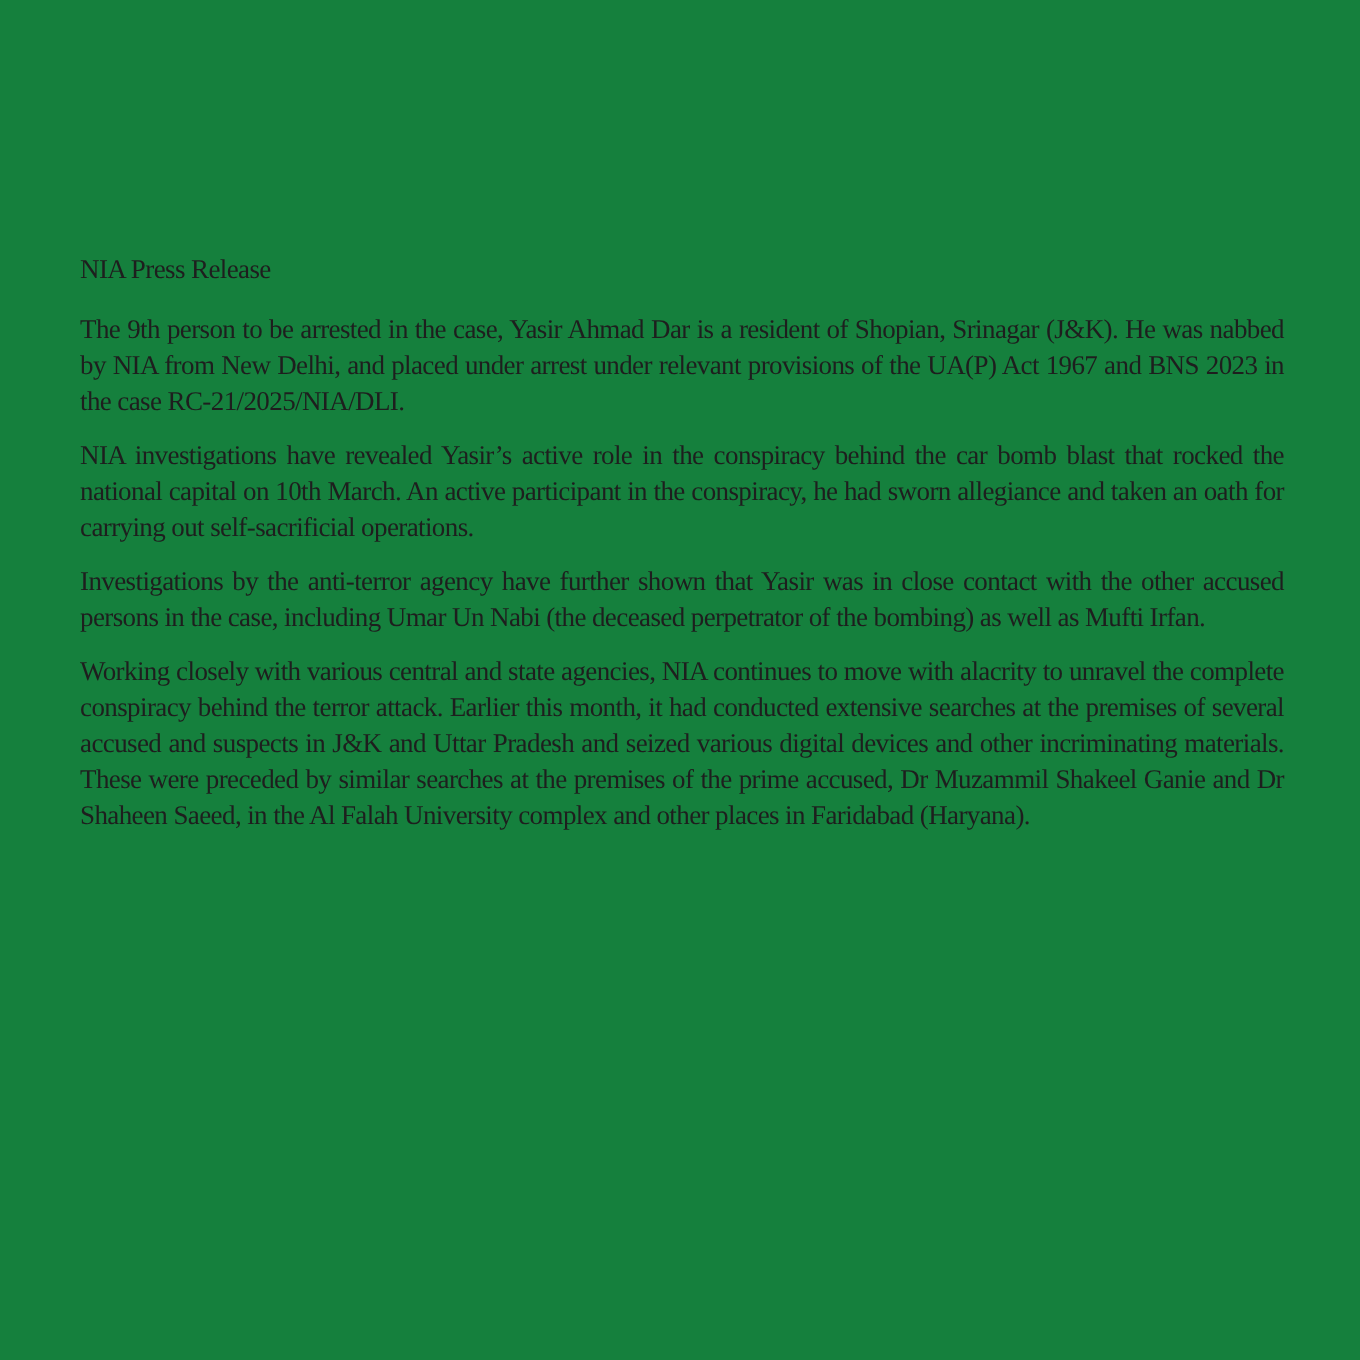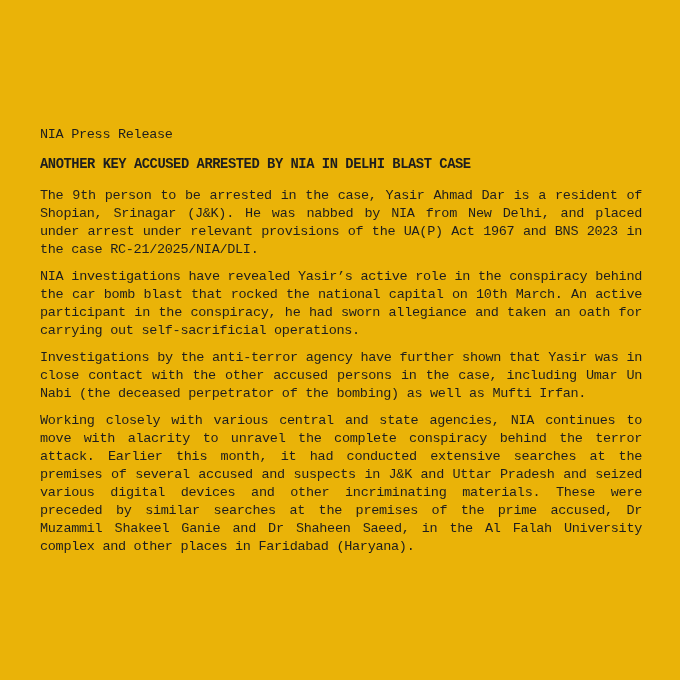--- a/index.html
+++ b/index.html
@@ -5,23 +5,23 @@
   html, body {
     margin: 0;
     padding: 0;
     background: #ffffff;
   }
   .page {
     position: relative;
     box-sizing: border-box;
     width: 680px;
     height: 680px;
-    background: #eab308;
+    background: #15803d;
     padding: 126px 38px 0 40px;
-    font-family: Liberation Mono, monospace;
+    font-family: Liberation Serif, serif;
     color: #1e1e1e;
     overflow: hidden;
   }
   .kicker {
     margin: 0 0 12px 0;
     font-size: 13.5px;
     line-height: 18px;
     letter-spacing: -0.3px;
     font-weight: 400;
   }
@@ -49,21 +49,20 @@
   .para.first {
     margin-top: 0;
   }
 </style>
 </head>
 <body>
 
 <div class="page">
   <p class="kicker">NIA Press Release</p>
 
-  <h1 class="headline">ANOTHER KEY ACCUSED ARRESTED BY NIA IN DELHI BLAST CASE</h1>
 
 
 
   <p class="para">The 9th person to be arrested in the case, Yasir Ahmad Dar is a resident of Shopian, Srinagar (J&amp;K). He was nabbed by NIA from New Delhi, and placed under arrest under relevant provisions of the UA(P) Act 1967 and BNS 2023 in the case RC-21/2025/NIA/DLI.</p>
 
   <p class="para">NIA investigations have revealed Yasir’s active role in the conspiracy behind the car bomb blast that rocked the national capital on 10th March. An active participant in the conspiracy, he had sworn allegiance and taken an oath for carrying out self-sacrificial operations.</p>
 
   <p class="para">Investigations by the anti-terror agency have further shown that Yasir was in close contact with the other accused persons in the case, including Umar Un Nabi (the deceased perpetrator of the bombing) as well as Mufti Irfan.</p>
 
   <p class="para">Working closely with various central and state agencies, NIA continues to move with alacrity to unravel the complete conspiracy behind the terror attack. Earlier this month, it had conducted extensive searches at the premises of several accused and suspects in J&amp;K and Uttar Pradesh and seized various digital devices and other incriminating materials. These were preceded by similar searches at the premises of the prime accused, Dr Muzammil Shakeel Ganie and Dr Shaheen Saeed, in the Al Falah University complex and other places in Faridabad (Haryana).</p>

